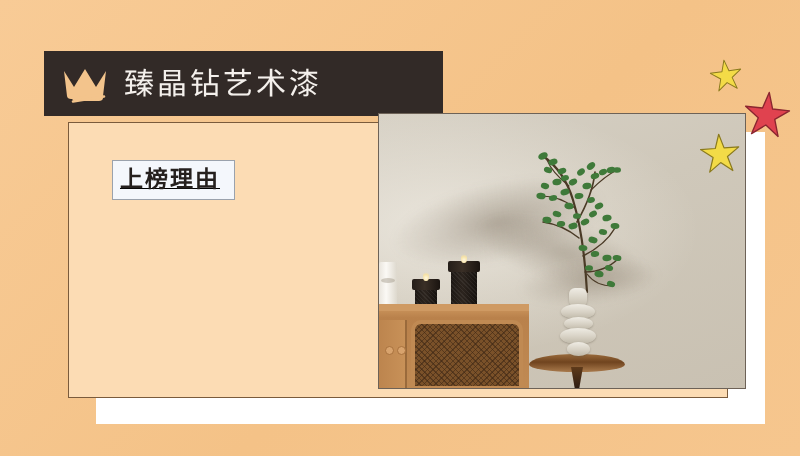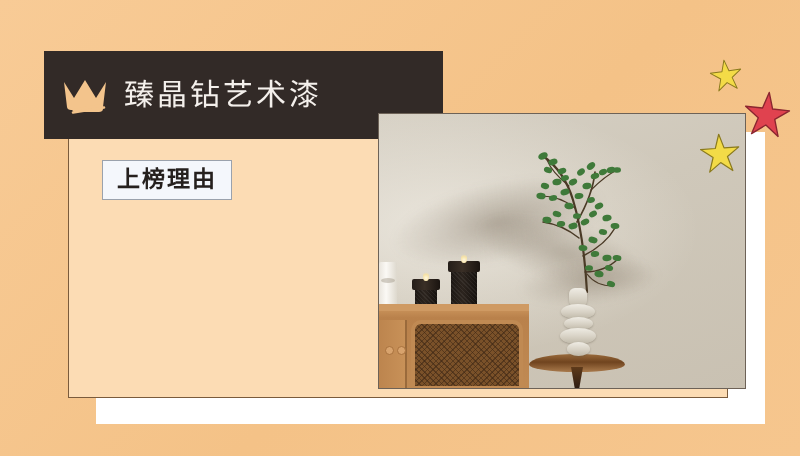--- a/index.html
+++ b/index.html
@@ -31,21 +31,21 @@
     left:68px; top:122px;
     width:660px; height:276px;
     background:#fcdcb4;
     border:1.5px solid #7a5b3c;
   }
 
   
   .title-bar{
     position:absolute;
     left:44px; top:51px;
-    width:399px; height:88px;
+    width:399px; height:65px;
     background:#322a27;
     display:flex;
     align-items:center;
     padding-left:18px;
     z-index:6;
   }
 
   .crown-icon{
     width:46px; height:40px;
     flex:0 0 auto;
@@ -59,25 +59,26 @@
     font-size:30px;
     letter-spacing:3px;
     font-weight:400;
     line-height:1;
     white-space:nowrap;
   }
 
   
   .reason-badge{
     position:absolute;
-    left:102px; top:160px;
-    padding:5px 14px 7px 14px;
+    left:112px; top:160px;
+    padding:5px 14px 7px 7px;
     background:#f4f7fc;
     border:1.5px solid #9aa2ad;
     z-index:5;
+    text-decoration:underline;
   }
   .reason-badge span{
     font-size:23px;
     font-weight:700;
     color:#25201e;
     letter-spacing:2px;
     line-height:1.15;
     white-space:nowrap;
   }
 

